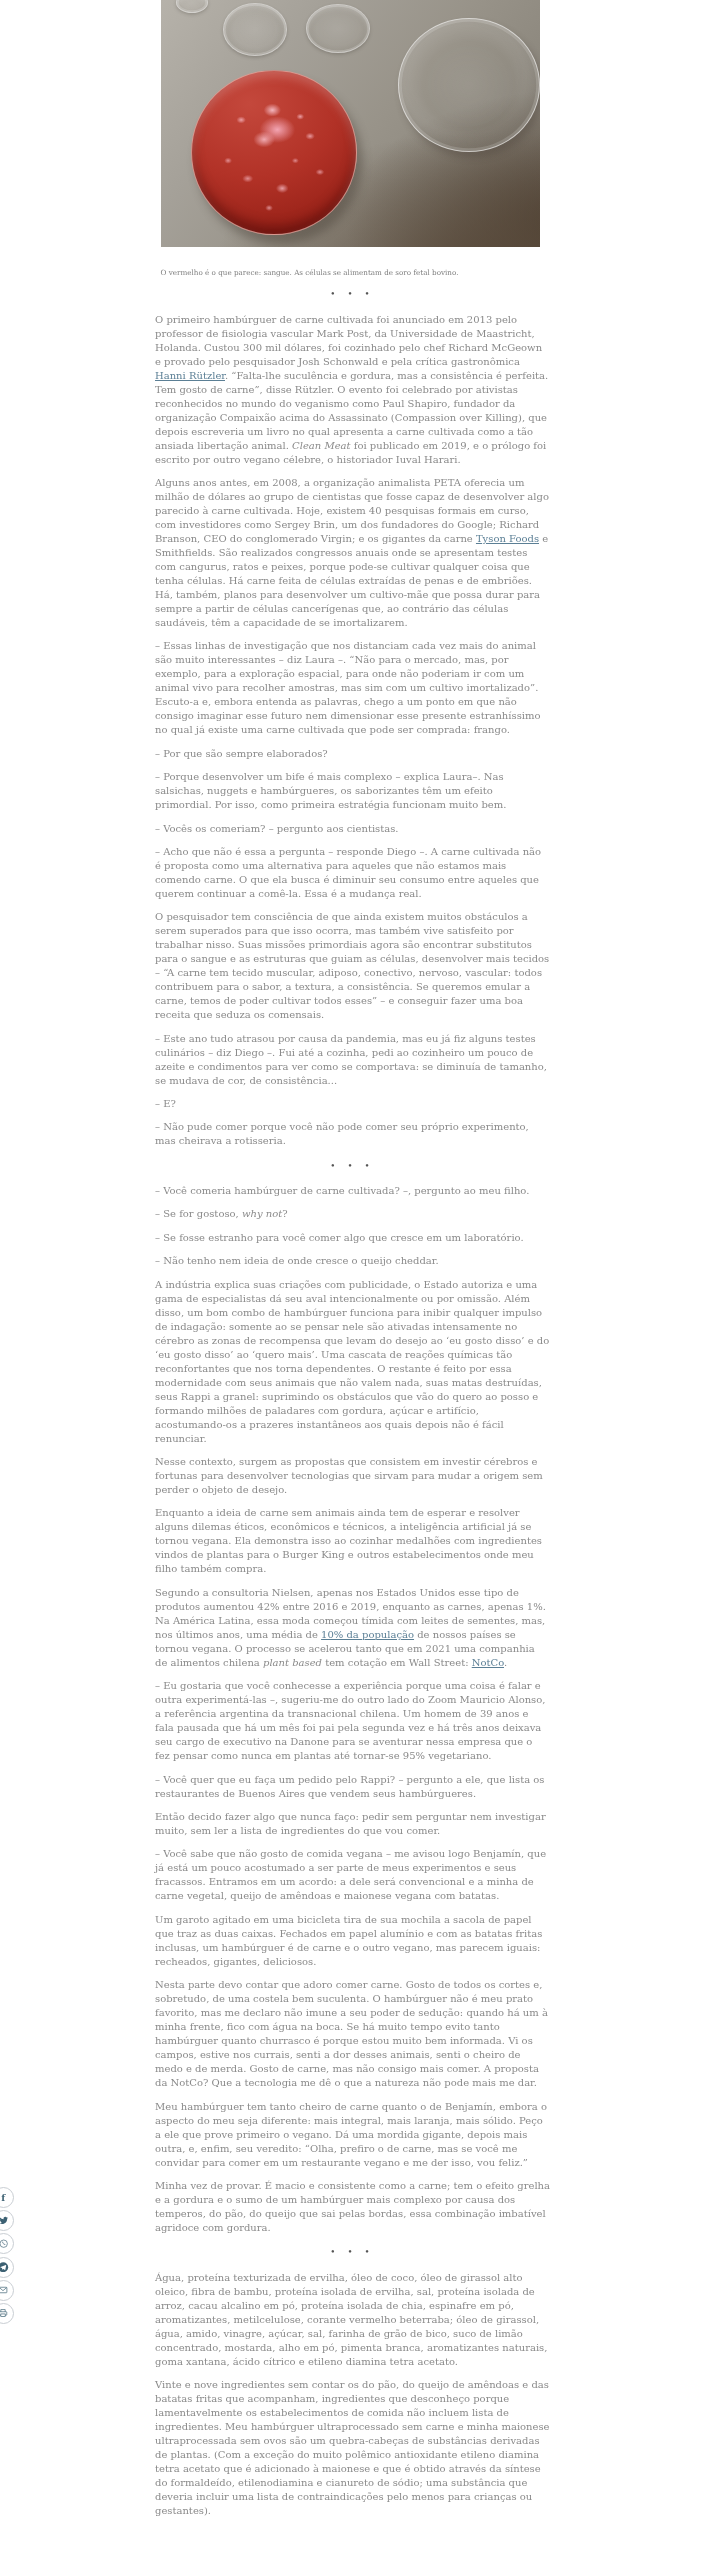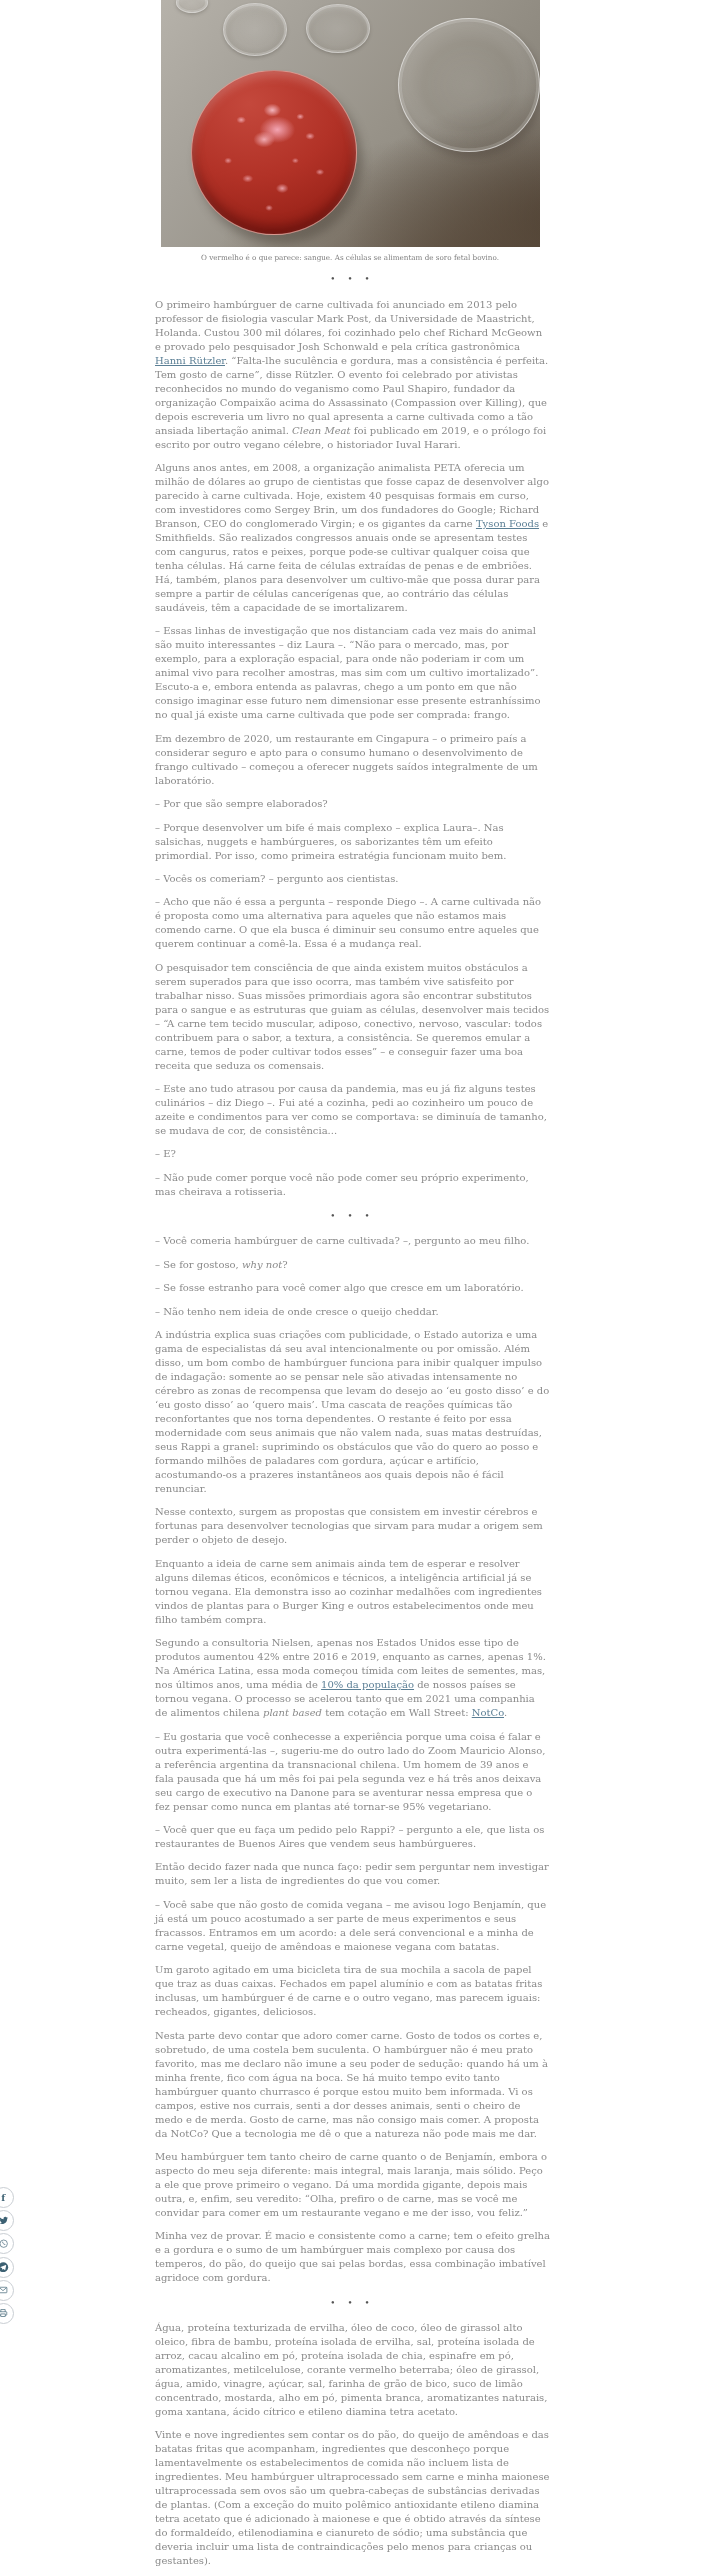--- a/index.html
+++ b/index.html
@@ -36,21 +36,21 @@
       radial-gradient(5.5px 4.4px at 66% 28%, rgba(248,185,195,.8), rgba(248,185,195,0) 70%),
       radial-gradient(6.7px 5px at 72% 40%, rgba(248,185,195,.75), rgba(248,185,195,0) 70%),
       radial-gradient(5.5px 4.4px at 22% 55%, rgba(245,180,190,.7), rgba(245,180,190,0) 70%),
       radial-gradient(7.8px 5.5px at 34% 66%, rgba(245,180,190,.7), rgba(245,180,190,0) 70%),
       radial-gradient(9px 6.7px at 55% 72%, rgba(246,185,195,.8), rgba(246,185,195,0) 70%),
       radial-gradient(5.5px 4.4px at 47% 84%, rgba(246,185,195,.7), rgba(246,185,195,0) 70%),
       radial-gradient(6.1px 4.4px at 78% 62%, rgba(246,185,195,.7), rgba(246,185,195,0) 70%),
       radial-gradient(5px 3.9px at 63% 55%, rgba(246,185,195,.65), rgba(246,185,195,0) 70%),
       radial-gradient(140% 120% at 35% 20%, #c4483c 0%, #b23227 38%, #9c241a 62%, #7e160f 85%, #6e100b 100%);
     box-shadow:inset 0 5.5px 10px rgba(255,220,220,.25), inset 0 -7.8px 12.2px rgba(60,5,5,.45), 5.5px 9px 10px rgba(55,45,38,.35);}
-  figcaption{margin-top:6px;text-align:center;font-size:7.2px;color:#7d7d7d;}
+  figcaption{margin-top:21px;font-size:7.2px;color:#7d7d7d;}
   .sep{text-align:center;color:#555555;font-size:7.2px;letter-spacing:5px;margin:12.2px 0 14.4px;font-weight:bold;}
   .body-text p{margin:0 0 9.4px 0;font-size:10px;line-height:14px;color:#8a8a8a;text-align:left;}
   .body-text a.lnk{color:#5b7f95;text-decoration:underline;cursor:pointer;}
   .body-text em{}
   .share-rail{position:absolute;left:-7.2px;top:2187px;width:33px;}
   .share-btn{display:flex;align-items:center;justify-content:center;width:21px;height:21px;margin:0 0 2.2px 0;
     border-radius:50%;border:0.6px solid #c9ced3;background:#ffffff;cursor:pointer;padding:0;}
   .share-btn .fb-f{font-family:"DejaVu Serif",serif;font-weight:bold;font-size:9.4px;color:#3d6173;line-height:1;}
   .share-btn svg{display:block;}
 </style>
@@ -66,41 +66,40 @@
       <div class="dish-empty"></div>
       <div class="dish-red"></div>
     </div>
     <figcaption>O vermelho é o que parece: sangue. As células se alimentam de soro fetal bovino.</figcaption>
   </figure>
   <div class="body-text">
       <div class="sep">• • •</div>
       <p><span>O primeiro hambúrguer de carne cultivada foi anunciado em 2013 pelo professor de fisiologia vascular Mark Post, da Universidade de Maastricht, Holanda. Custou 300 mil dólares, foi cozinhado pelo chef Richard McGeown e provado pelo pesquisador Josh Schonwald e pela crítica gastronômica </span><a class="lnk" href="#">Hanni Rützler</a><span>. “Falta-lhe suculência e gordura, mas a consistência é perfeita. Tem gosto de carne”, disse Rützler. O evento foi celebrado por ativistas reconhecidos no mundo do veganismo como Paul Shapiro, fundador da organização Compaixão acima do Assassinato (Compassion over Killing), que depois escreveria um livro no qual apresenta a carne cultivada como a tão ansiada libertação animal. </span><em>Clean Meat</em><span> foi publicado em 2019, e o prólogo foi escrito por outro vegano célebre, o historiador Iuval Harari.</span></p>
       <p><span>Alguns anos antes, em 2008, a organização animalista PETA oferecia um milhão de dólares ao grupo de cientistas que fosse capaz de desenvolver algo parecido à carne cultivada. Hoje, existem 40 pesquisas formais em curso, com investidores como Sergey Brin, um dos fundadores do Google; Richard Branson, CEO do conglomerado Virgin; e os gigantes da carne </span><a class="lnk" href="#">Tyson Foods</a><span> e Smithfields. São realizados congressos anuais onde se apresentam testes com cangurus, ratos e peixes, porque pode-se cultivar qualquer coisa que tenha células. Há carne feita de células extraídas de penas e de embriões. Há, também, planos para desenvolver um cultivo-mãe que possa durar para sempre a partir de células cancerígenas que, ao contrário das células saudáveis, têm a capacidade de se imortalizarem.</span></p>
       <p><span>– Essas linhas de investigação que nos distanciam cada vez mais do animal são muito interessantes – diz Laura –. “Não para o mercado, mas, por exemplo, para a exploração espacial, para onde não poderiam ir com um animal vivo para recolher amostras, mas sim com um cultivo imortalizado”. Escuto-a e, embora entenda as palavras, chego a um ponto em que não consigo imaginar esse futuro nem dimensionar esse presente estranhíssimo no qual já existe uma carne cultivada que pode ser comprada: frango.</span></p>
-      <p><span>Em dezembro de 2020, um restaurante em Cingapura – o primeiro país a considerar seguro e apto para o consumo humano o desenvolvimento de frango cultivado – começou a oferecer nuggets saídos integralmente de um laboratório.</span></p>
       <p><span>– Por que são sempre elaborados?</span></p>
       <p><span>– Porque desenvolver um bife é mais complexo – explica Laura–. Nas salsichas, nuggets e hambúrgueres, os saborizantes têm um efeito primordial. Por isso, como primeira estratégia funcionam muito bem.</span></p>
       <p><span>– Vocês os comeriam? – pergunto aos cientistas.</span></p>
       <p><span>– Acho que não é essa a pergunta – responde Diego –. A carne cultivada não é proposta como uma alternativa para aqueles que não estamos mais comendo carne. O que ela busca é diminuir seu consumo entre aqueles que querem continuar a comê-la. Essa é a mudança real.</span></p>
       <p><span>O pesquisador tem consciência de que ainda existem muitos obstáculos a serem superados para que isso ocorra, mas também vive satisfeito por trabalhar nisso. Suas missões primordiais agora são encontrar substitutos para o sangue e as estruturas que guiam as células, desenvolver mais tecidos – “A carne tem tecido muscular, adiposo, conectivo, nervoso, vascular: todos contribuem para o sabor, a textura, a consistência. Se queremos emular a carne, temos de poder cultivar todos esses” – e conseguir fazer uma boa receita que seduza os comensais.</span></p>
       <p><span>– Este ano tudo atrasou por causa da pandemia, mas eu já fiz alguns testes culinários – diz Diego –. Fui até a cozinha, pedi ao cozinheiro um pouco de azeite e condimentos para ver como se comportava: se diminuía de tamanho, se mudava de cor, de consistência...</span></p>
       <p><span>– E?</span></p>
       <p><span>– Não pude comer porque você não pode comer seu próprio experimento, mas cheirava a rotisseria.</span></p>
       <div class="sep">• • •</div>
       <p><span>– Você comeria hambúrguer de carne cultivada? –, pergunto ao meu filho.</span></p>
       <p><span>– Se for gostoso, </span><em>why not</em><span>?</span></p>
       <p><span>– Se fosse estranho para você comer algo que cresce em um laboratório.</span></p>
       <p><span>– Não tenho nem ideia de onde cresce o queijo cheddar.</span></p>
       <p><span>A indústria explica suas criações com publicidade, o Estado autoriza e uma gama de especialistas dá seu aval intencionalmente ou por omissão. Além disso, um bom combo de hambúrguer funciona para inibir qualquer impulso de indagação: somente ao se pensar nele são ativadas intensamente no cérebro as zonas de recompensa que levam do desejo ao ‘eu gosto disso’ e do ‘eu gosto disso’ ao ‘quero mais’. Uma cascata de reações químicas tão reconfortantes que nos torna dependentes. O restante é feito por essa modernidade com seus animais que não valem nada, suas matas destruídas, seus Rappi a granel: suprimindo os obstáculos que vão do quero ao posso e formando milhões de paladares com gordura, açúcar e artifício, acostumando-os a prazeres instantâneos aos quais depois não é fácil renunciar.</span></p>
       <p><span>Nesse contexto, surgem as propostas que consistem em investir cérebros e fortunas para desenvolver tecnologias que sirvam para mudar a origem sem perder o objeto de desejo.</span></p>
       <p><span>Enquanto a ideia de carne sem animais ainda tem de esperar e resolver alguns dilemas éticos, econômicos e técnicos, a inteligência artificial já se tornou vegana. Ela demonstra isso ao cozinhar medalhões com ingredientes vindos de plantas para o Burger King e outros estabelecimentos onde meu filho também compra.</span></p>
       <p><span>Segundo a consultoria Nielsen, apenas nos Estados Unidos esse tipo de produtos aumentou 42% entre 2016 e 2019, enquanto as carnes, apenas 1%. Na América Latina, essa moda começou tímida com leites de sementes, mas, nos últimos anos, uma média de </span><a class="lnk" href="#">10% da população</a><span> de nossos países se tornou vegana. O processo se acelerou tanto que em 2021 uma companhia de alimentos chilena </span><em>plant based</em><span> tem cotação em Wall Street: </span><a class="lnk" href="#">NotCo</a><span>.</span></p>
       <p><span>– Eu gostaria que você conhecesse a experiência porque uma coisa é falar e outra experimentá-las –, sugeriu-me do outro lado do Zoom Mauricio Alonso, a referência argentina da transnacional chilena. Um homem de 39 anos e fala pausada que há um mês foi pai pela segunda vez e há três anos deixava seu cargo de executivo na Danone para se aventurar nessa empresa que o fez pensar como nunca em plantas até tornar-se 95% vegetariano.</span></p>
       <p><span>– Você quer que eu faça um pedido pelo Rappi? – pergunto a ele, que lista os restaurantes de Buenos Aires que vendem seus hambúrgueres.</span></p>
-      <p><span>Então decido fazer nada que nunca faço: pedir sem perguntar nem investigar muito, sem ler a lista de ingredientes do que vou comer.</span></p>
+      <p><span>Então decido fazer algo que nunca faço: pedir sem perguntar nem investigar muito, sem ler a lista de ingredientes do que vou comer.</span></p>
       <p><span>– Você sabe que não gosto de comida vegana – me avisou logo Benjamín, que já está um pouco acostumado a ser parte de meus experimentos e seus fracassos. Entramos em um acordo: a dele será convencional e a minha de carne vegetal, queijo de amêndoas e maionese vegana com batatas.</span></p>
       <p><span>Um garoto agitado em uma bicicleta tira de sua mochila a sacola de papel que traz as duas caixas. Fechados em papel alumínio e com as batatas fritas inclusas, um hambúrguer é de carne e o outro vegano, mas parecem iguais: recheados, gigantes, deliciosos.</span></p>
       <p><span>Nesta parte devo contar que adoro comer carne. Gosto de todos os cortes e, sobretudo, de uma costela bem suculenta. O hambúrguer não é meu prato favorito, mas me declaro não imune a seu poder de sedução: quando há um à minha frente, fico com água na boca. Se há muito tempo evito tanto hambúrguer quanto churrasco é porque estou muito bem informada. Vi os campos, estive nos currais, senti a dor desses animais, senti o cheiro de medo e de merda. Gosto de carne, mas não consigo mais comer. A proposta da NotCo? Que a tecnologia me dê o que a natureza não pode mais me dar.</span></p>
       <p><span>Meu hambúrguer tem tanto cheiro de carne quanto o de Benjamín, embora o aspecto do meu seja diferente: mais integral, mais laranja, mais sólido. Peço a ele que prove primeiro o vegano. Dá uma mordida gigante, depois mais outra, e, enfim, seu veredito: “Olha, prefiro o de carne, mas se você me convidar para comer em um restaurante vegano e me der isso, vou feliz.”</span></p>
       <p><span>Minha vez de provar. É macio e consistente como a carne; tem o efeito grelha e a gordura e o sumo de um hambúrguer mais complexo por causa dos temperos, do pão, do queijo que sai pelas bordas, essa combinação imbatível agridoce com gordura.</span></p>
       <div class="sep">• • •</div>
       <p><span>Água, proteína texturizada de ervilha, óleo de coco, óleo de girassol alto oleico, fibra de bambu, proteína isolada de ervilha, sal, proteína isolada de arroz, cacau alcalino em pó, proteína isolada de chia, espinafre em pó, aromatizantes, metilcelulose, corante vermelho beterraba; óleo de girassol, água, amido, vinagre, açúcar, sal, farinha de grão de bico, suco de limão concentrado, mostarda, alho em pó, pimenta branca, aromatizantes naturais, goma xantana, ácido cítrico e etileno diamina tetra acetato.</span></p>
       <p><span>Vinte e nove ingredientes sem contar os do pão, do queijo de amêndoas e das batatas fritas que acompanham, ingredientes que desconheço porque lamentavelmente os estabelecimentos de comida não incluem lista de ingredientes. Meu hambúrguer ultraprocessado sem carne e minha maionese ultraprocessada sem ovos são um quebra-cabeças de substâncias derivadas de plantas. (Com a exceção do muito polêmico antioxidante etileno diamina tetra acetato que é adicionado à maionese e que é obtido através da síntese do formaldeído, etilenodiamina e cianureto de sódio; uma substância que deveria incluir uma lista de contraindicações pelo menos para crianças ou gestantes).</span></p>
     </div>
 </div>

